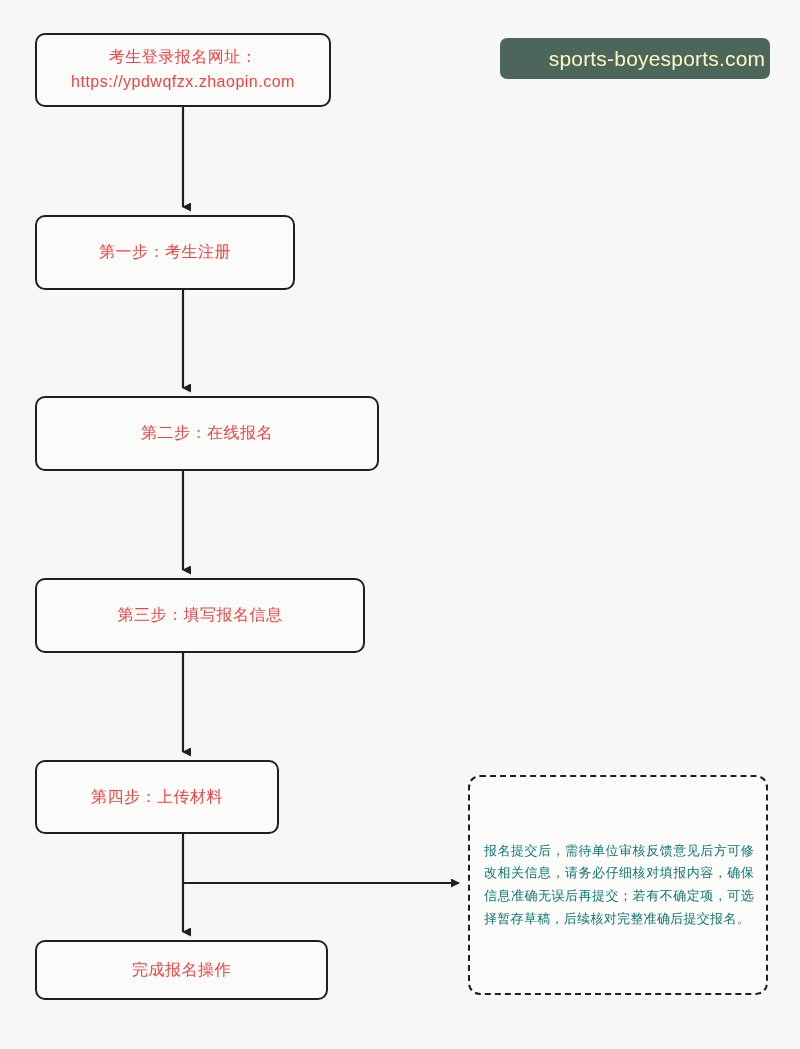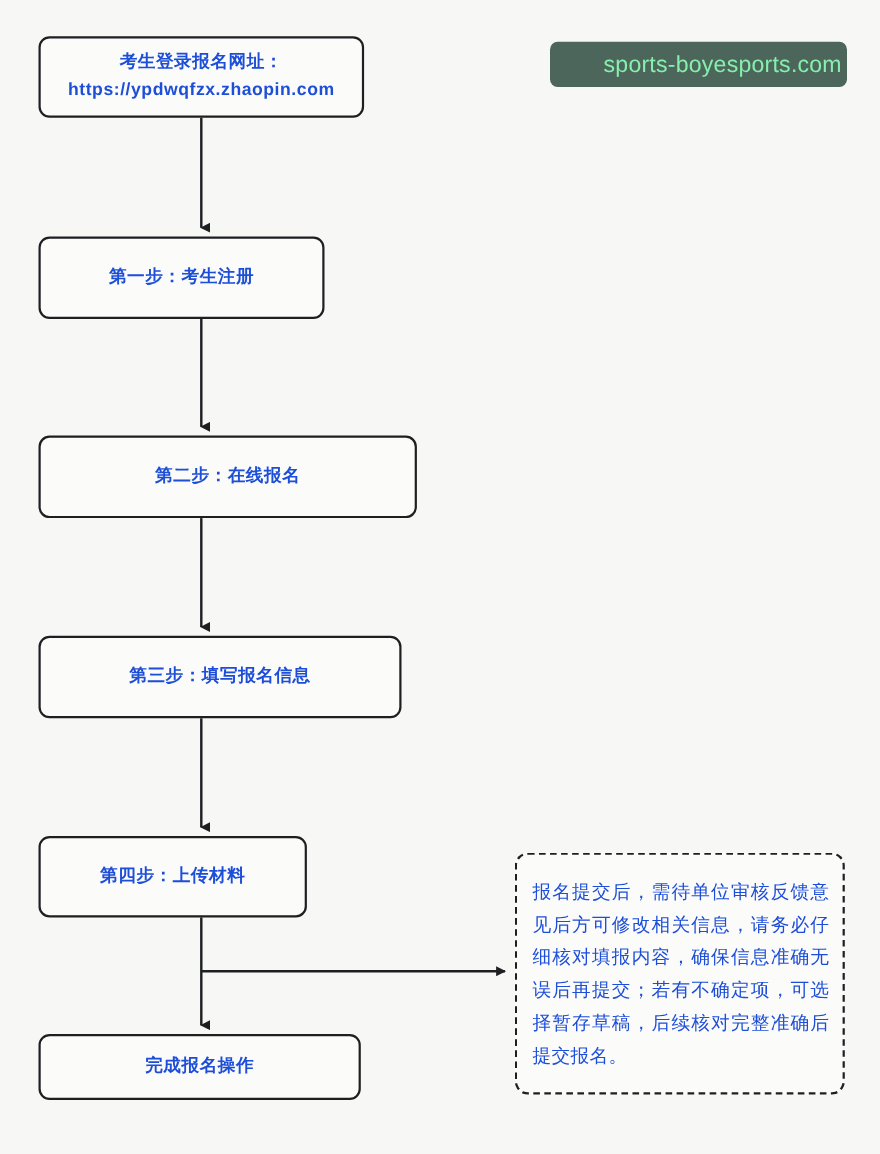--- a/index.html
+++ b/index.html
@@ -33,27 +33,26 @@
     box-sizing: border-box;
     background: #fbfbfa;
     border: 2px solid #1d1f20;
     border-radius: 10px;
     display: flex;
     align-items: center;
     justify-content: center;
     text-align: center;
   }
   .node-label {
-    color: #1d4ed8;
+    color: #ef4444;
     font-size: 16px;
     line-height: 1.55;
     letter-spacing: 0.5px;
     white-space: pre-line;
     padding: 0 10px;
-    font-weight: bold;
   }
   #node-start {
     left: 35px;
     top: 33px;
     width: 296px;
     height: 74px;
   }
   #node-step1 {
     left: 35px;
     top: 215px;
@@ -94,22 +93,22 @@
     box-sizing: border-box;
     background: #fbfbfa;
     border: 2px dashed #1d1f20;
     border-radius: 12px;
     display: flex;
     align-items: center;
     justify-content: flex-start;
     padding: 8px 12px 8px 14px;
   }
   #note-text {
-    color: #1d4ed8;
-    font-size: 17px;
+    color: #0f766e;
+    font-size: 13px;
     line-height: 1.75;
     letter-spacing: 0.3px;
     text-align: justify;
     text-justify: inter-character;
     width: 100%;
   }
   
   #watermark {
     position: absolute;
     left: 500px;
@@ -175,16 +174,16 @@
 
   <div class="node" id="node-end">
     <div class="node-label">完成报名操作</div>
   </div>
 
   <div id="note-box">
     <div id="note-text">报名提交后，需待单位审核反馈意见后方可修改相关信息，请务必仔细核对填报内容，确保信息准确无误后再提交；若有不确定项，可选择暂存草稿，后续核对完整准确后提交报名。</div>
   </div>
 
   <div id="watermark" style="background: rgb(77, 102, 92);">
-    <span id="watermark-text" style="color: #86efac; margin-left: 44px;">sports-boyesports.com</span>
+    <span id="watermark-text" style="color: #fef9c3; margin-left: 44px;">sports-boyesports.com</span>
   </div>
 
 </div>
 
 </body></html>

